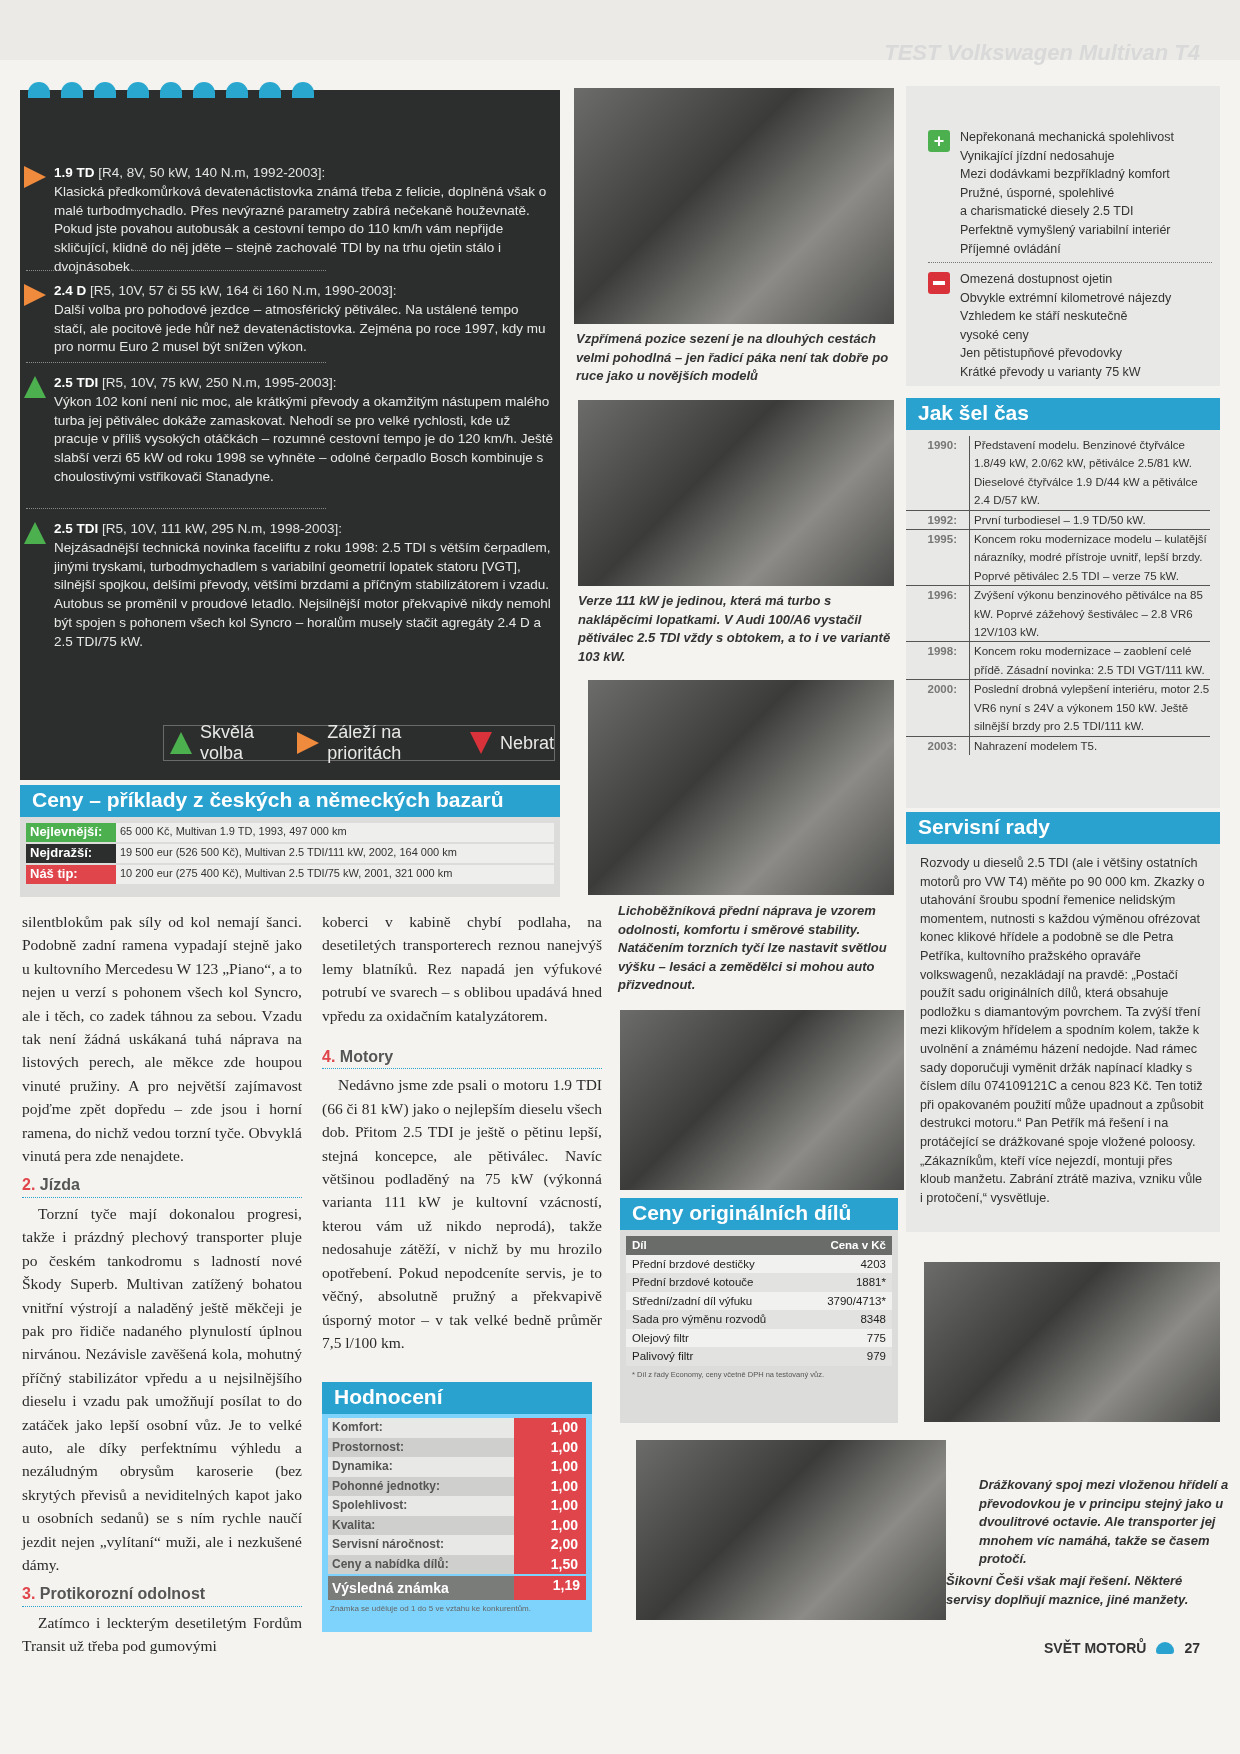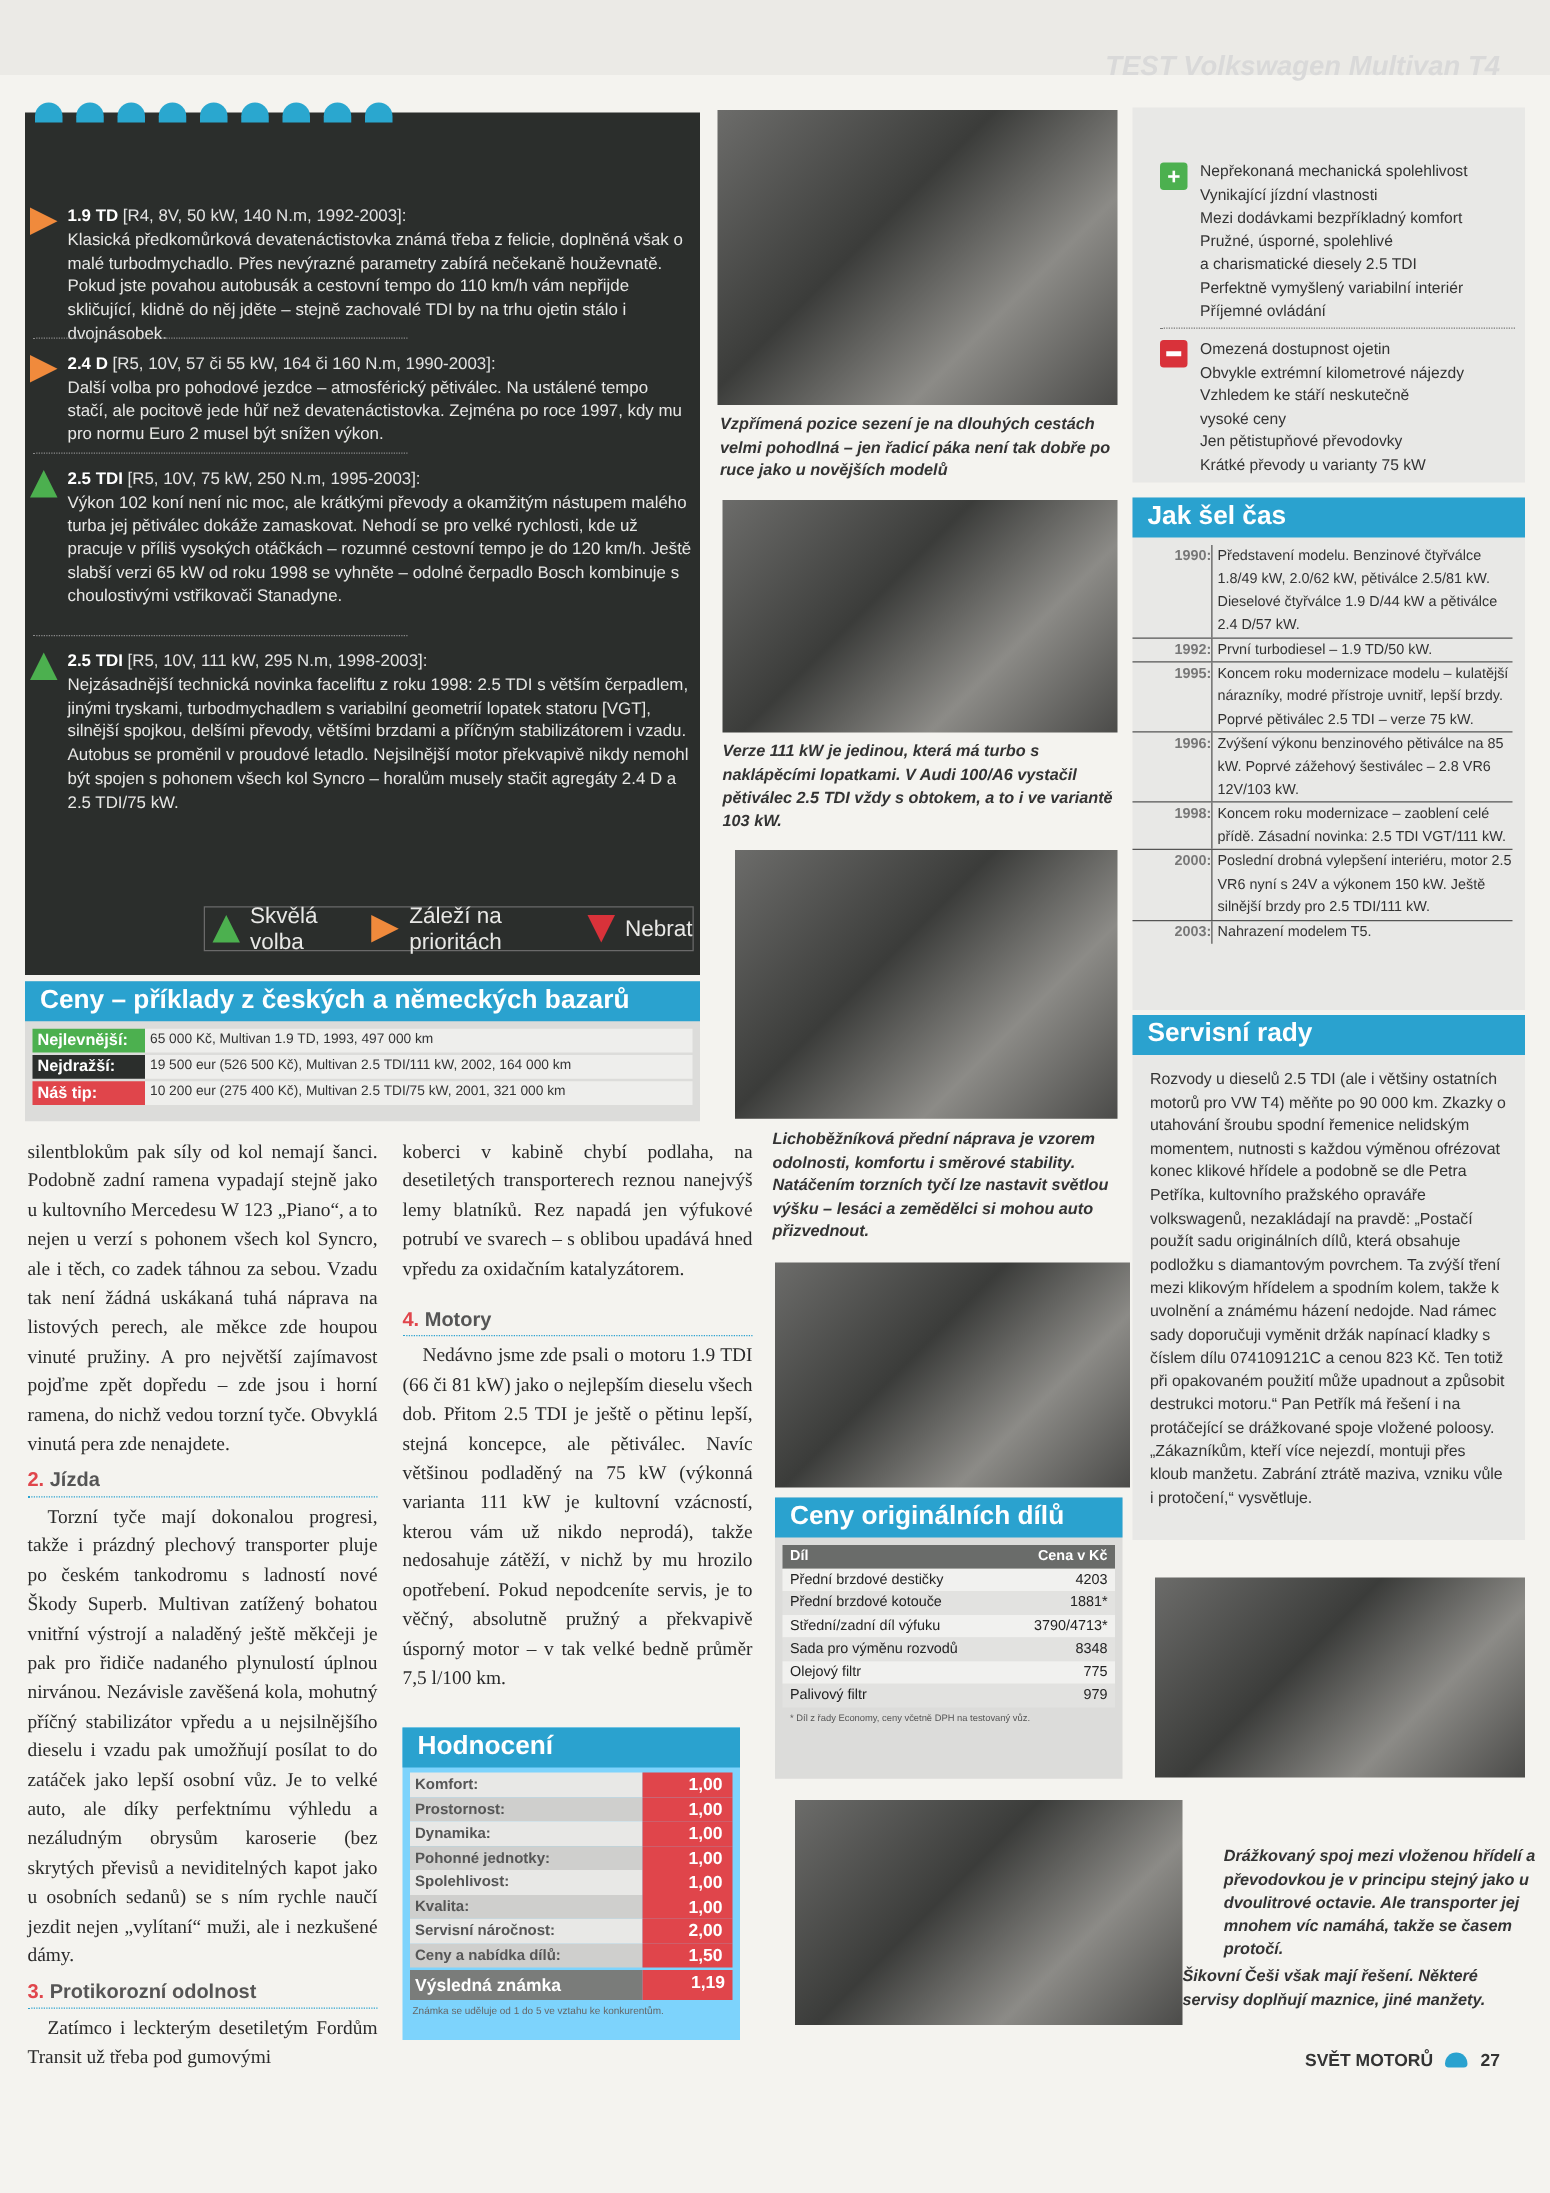--- a/index.html
+++ b/index.html
@@ -38,21 +38,21 @@
 
 .rbox{background:#e8e8e6}
 .rh{background:#2aa2cf;color:#fff;font-weight:bold;font-size:21px;padding:3px 12px;height:32px}
 .pros{left:906px;top:86px;width:314px;height:300px}
 .plist{position:absolute;left:54px;font-size:12.5px;line-height:18.6px;color:#333}
 .plus{position:absolute;left:22px;width:22px;height:22px;background:#4cb04f;border-radius:3px;color:#fff;font-weight:bold;text-align:center;line-height:22px;font-size:18px}
 .minus{position:absolute;left:22px;width:22px;height:22px;background:#d9323a;border-radius:3px}
 .minus::after{content:"";position:absolute;left:5px;top:9px;width:12px;height:4px;background:#fff}
 .timeline{left:906px;top:398px;width:314px;height:410px}
 .tl-row{display:flex;border-bottom:1px solid #555;font-size:11.5px;line-height:18.4px}
-.tl-y{width:64px;text-align:right;font-weight:bold;color:#777;padding-right:0;border-right:1px solid #555}
+.tl-y{width:64px;text-align:right;font-weight:bold;color:#777;padding-right:12px;border-right:1px solid #555}
 .tl-t{flex:1;padding-left:4px;color:#333}
 .service{left:906px;top:812px;width:314px;height:420px}
 .svc-text{padding:10px 14px 0 14px;font-size:12.7px;line-height:18.6px;color:#333}
 
 .parts{left:620px;top:1198px;width:278px;height:225px;background:#dcdcda}
 .pt-row{display:flex;justify-content:space-between;font-size:11.5px;line-height:18.5px;padding:0 6px;margin:0 6px;background:#f1f1ef}
 .pt-row:nth-child(odd){background:#e2e2e0}
 .pt-head{background:#6a6c6a !important;color:#fff;font-weight:bold}
 
 .rating{left:322px;top:1382px;width:270px;height:250px;background:#7dd3fc}
@@ -241,21 +241,21 @@
       <span>Palivový filtr</span>
       <span>979</span>
     </div>
   <div style="font-size:7.5px;color:#555;padding:4px 12px">* Díl z řady Economy, ceny včetně DPH na testovaný vůz.</div>
 </div>
 
 <div class="abs rbox pros">
   <div class="plus" style="top:44px">+</div>
   <div class="plist" style="top:42px">
     <div>Nepřekonaná mechanická spolehlivost</div>
-    <div>Vynikající jízdní vlastnosti</div>
+    <div>Vynikající jízdní nedosahuje</div>
     <div>Mezi dodávkami bezpříkladný komfort</div>
     <div>Pružné, úsporné, spolehlivé</div>
     <div>a charismatické diesely 2.5 TDI</div>
     <div>Perfektně vymyšlený variabilní interiér</div>
     <div>Příjemné ovládání</div>
   </div>
   <div style="position:absolute;left:22px;top:176px;width:284px;border-top:1px dotted #777"></div>
   <div class="minus" style="top:186px"></div>
   <div class="plist" style="top:184px">
     <div>Omezená dostupnost ojetin</div>

